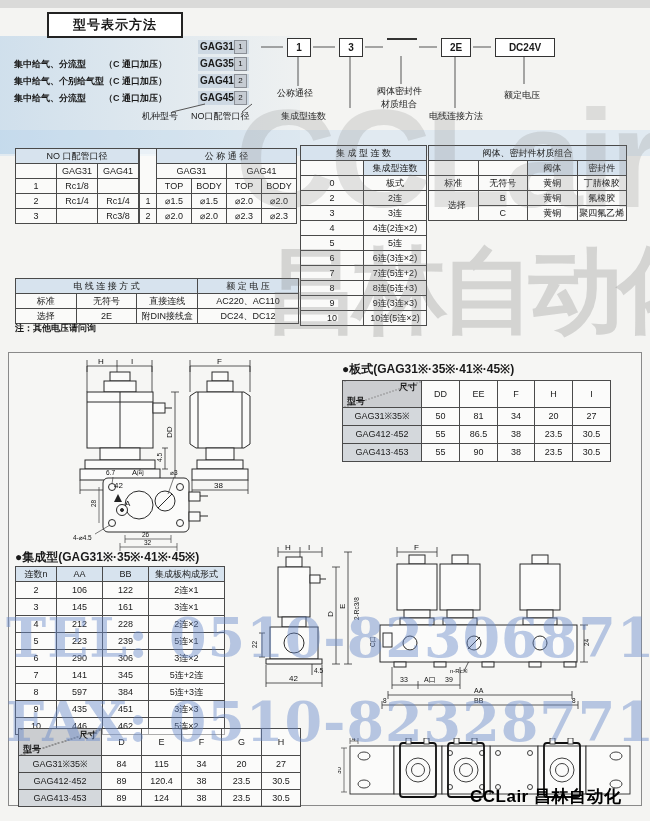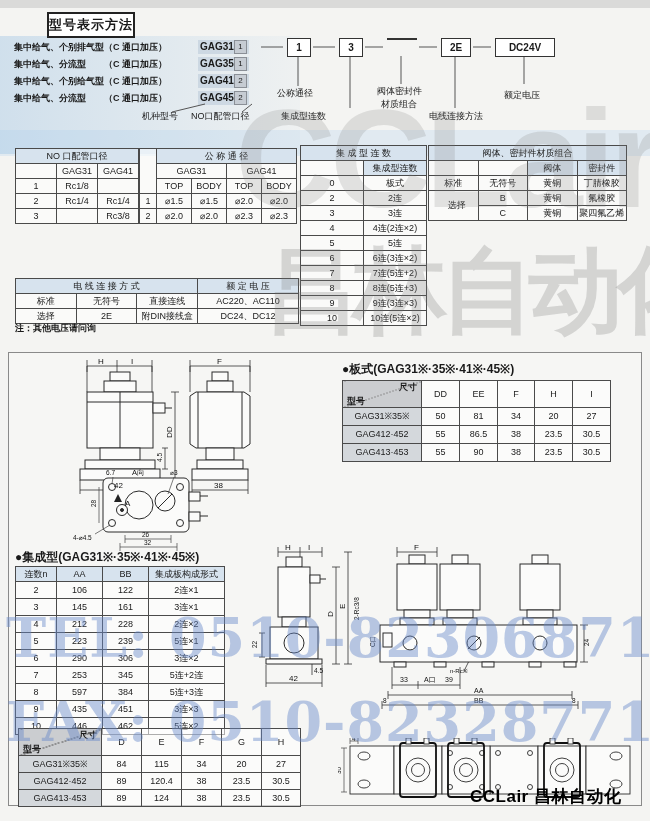--- a/index.html
+++ b/index.html
@@ -2,21 +2,21 @@
 <html><head>
 <meta charset="utf-8">
 <style>
   html,body{margin:0;padding:0;background:#e8e8e6;}
   .page{position:relative;width:650px;height:821px;background:#f4f4f2;overflow:hidden;
         font-family:"Liberation Sans",sans-serif;color:#1a1a1a;}
   .abs{position:absolute;}
   .topbar{left:0;top:0;width:650px;height:8px;background:#cfcfcf;opacity:.7;}
   .wash1{left:0;top:36px;width:300px;height:118px;background:linear-gradient(90deg,rgba(140,185,225,.35),rgba(140,185,225,.05));}
   .wash2{left:0;top:130px;width:650px;height:26px;background:rgba(160,200,235,.22);}
-  .title-box{left:47px;top:12px;border:2px solid #222;background:#fff;padding:2px 0;
+  .title-box{left:47px;top:12px;border:2px solid #222;background:#fff;padding:2px 24px;
              font-size:13px;font-weight:bold;letter-spacing:1px;}
   .typerow{left:14px;width:190px;font-size:9px;font-weight:bold;white-space:nowrap;}
   .coderow{left:198px;font-size:10px;font-weight:bold;background:rgba(175,192,210,.45);padding:0 2px;}
   .dbox{display:inline-block;width:11px;height:12px;background:#c6ccd3;border:1px solid #8a8f96;
         font-size:8px;line-height:12px;text-align:center;font-weight:normal;vertical-align:1px;}
   .mbox{border:1px solid #333;background:#fff;text-align:center;font-size:10px;line-height:17px;font-weight:bold;}
   .mbox.blank{background:#d9dde1;}
   .mlabel{font-size:9px;font-weight:normal;white-space:nowrap;}
   table.t{position:absolute;border-collapse:collapse;table-layout:fixed;font-size:9px;text-align:center;background:rgba(255,255,255,.55);}
   table.t td{border:1px solid #4a4a4a;padding:0;line-height:1.15;overflow:hidden;white-space:nowrap;height:14px;}
@@ -43,21 +43,20 @@
 <body>
 
 <div class="page">
 
   <div class="abs topbar"></div>
   <div class="abs wash1"></div>
   <div class="abs wash2"></div>
 
   <div class="abs title-box">型号表示方法</div>
 
-  <div class="abs typerow" style="top:41px">集中给气、个别排气型（C 通口加压）</div>
   <div class="abs typerow" style="top:58px">集中给气、分流型　　（C 通口加压）</div>
   <div class="abs typerow" style="top:75px">集中给气、个别给气型（C 通口加压）</div>
   <div class="abs typerow" style="top:92px">集中给气、分流型　　（C 通口加压）</div>
 
   <div class="abs coderow" style="top:40px"><span>GAG31</span><span class="dbox">1</span></div>
   <div class="abs coderow" style="top:57px"><span>GAG35</span><span class="dbox">1</span></div>
   <div class="abs coderow" style="top:74px"><span>GAG41</span><span class="dbox">2</span></div>
   <div class="abs coderow" style="top:91px"><span>GAG45</span><span class="dbox">2</span></div>
 
   <svg class="abs" style="left:0;top:0" width="650" height="150">
@@ -431,21 +430,21 @@
           <td>5连×1</td>
         </tr>
     <tr>
           <td style="height:16px">6</td>
           <td>290</td>
           <td>306</td>
           <td>3连×2</td>
         </tr>
     <tr>
           <td style="height:16px">7</td>
-          <td>253</td>
+          <td>141</td>
           <td>345</td>
           <td>5连+2连</td>
         </tr>
     <tr>
           <td style="height:16px">8</td>
           <td>597</td>
           <td>384</td>
           <td>5连+3连</td>
         </tr>
     <tr>

